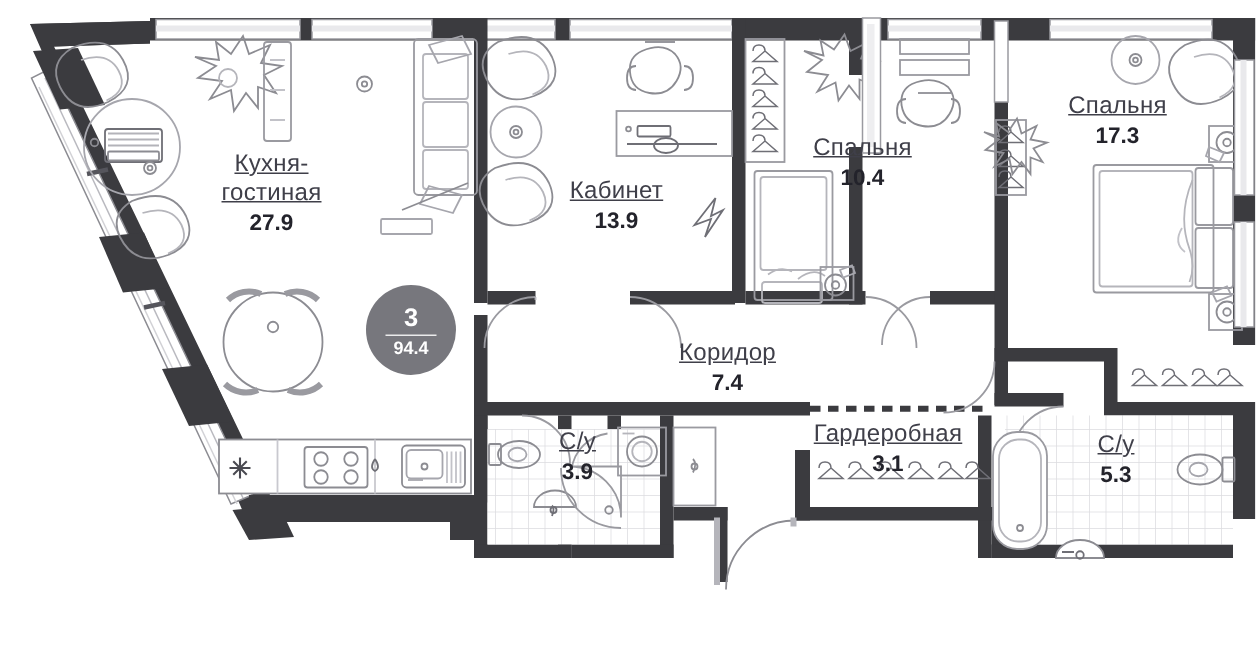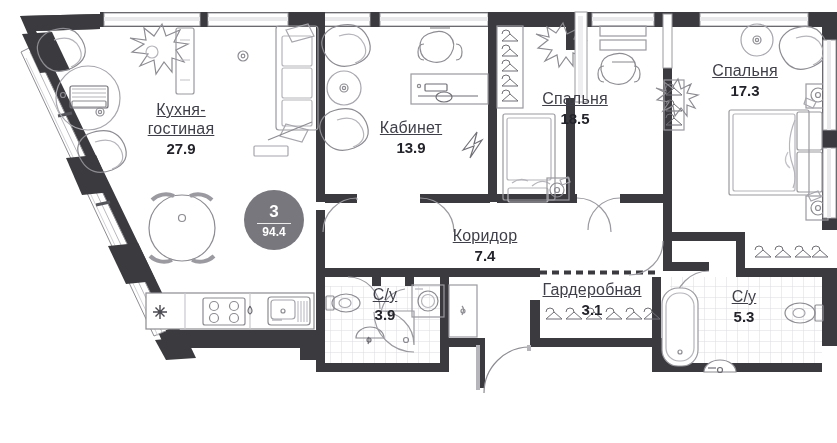--- a/index.html
+++ b/index.html
@@ -419,21 +419,21 @@
   <span class="ar">27.9</span>
 </div>
 
 <div class="lbl" style="left:361px;top:119px;width:100px;">
   <span class="nm">Кабинет</span>
   <span class="ar">13.9</span>
 </div>
 
 <div class="lbl" style="left:525px;top:90px;width:100px;">
   <span class="nm">Спальня</span>
-  <span class="ar">18.5</span>
+  <span class="ar">10.4</span>
 </div>
 
 <div class="lbl" style="left:695px;top:62px;width:100px;">
   <span class="nm">Спальня</span>
   <span class="ar">17.3</span>
 </div>
 
 <div class="lbl" style="left:435px;top:227px;width:100px;">
   <span class="nm">Коридор</span>
   <span class="ar">7.4</span>

